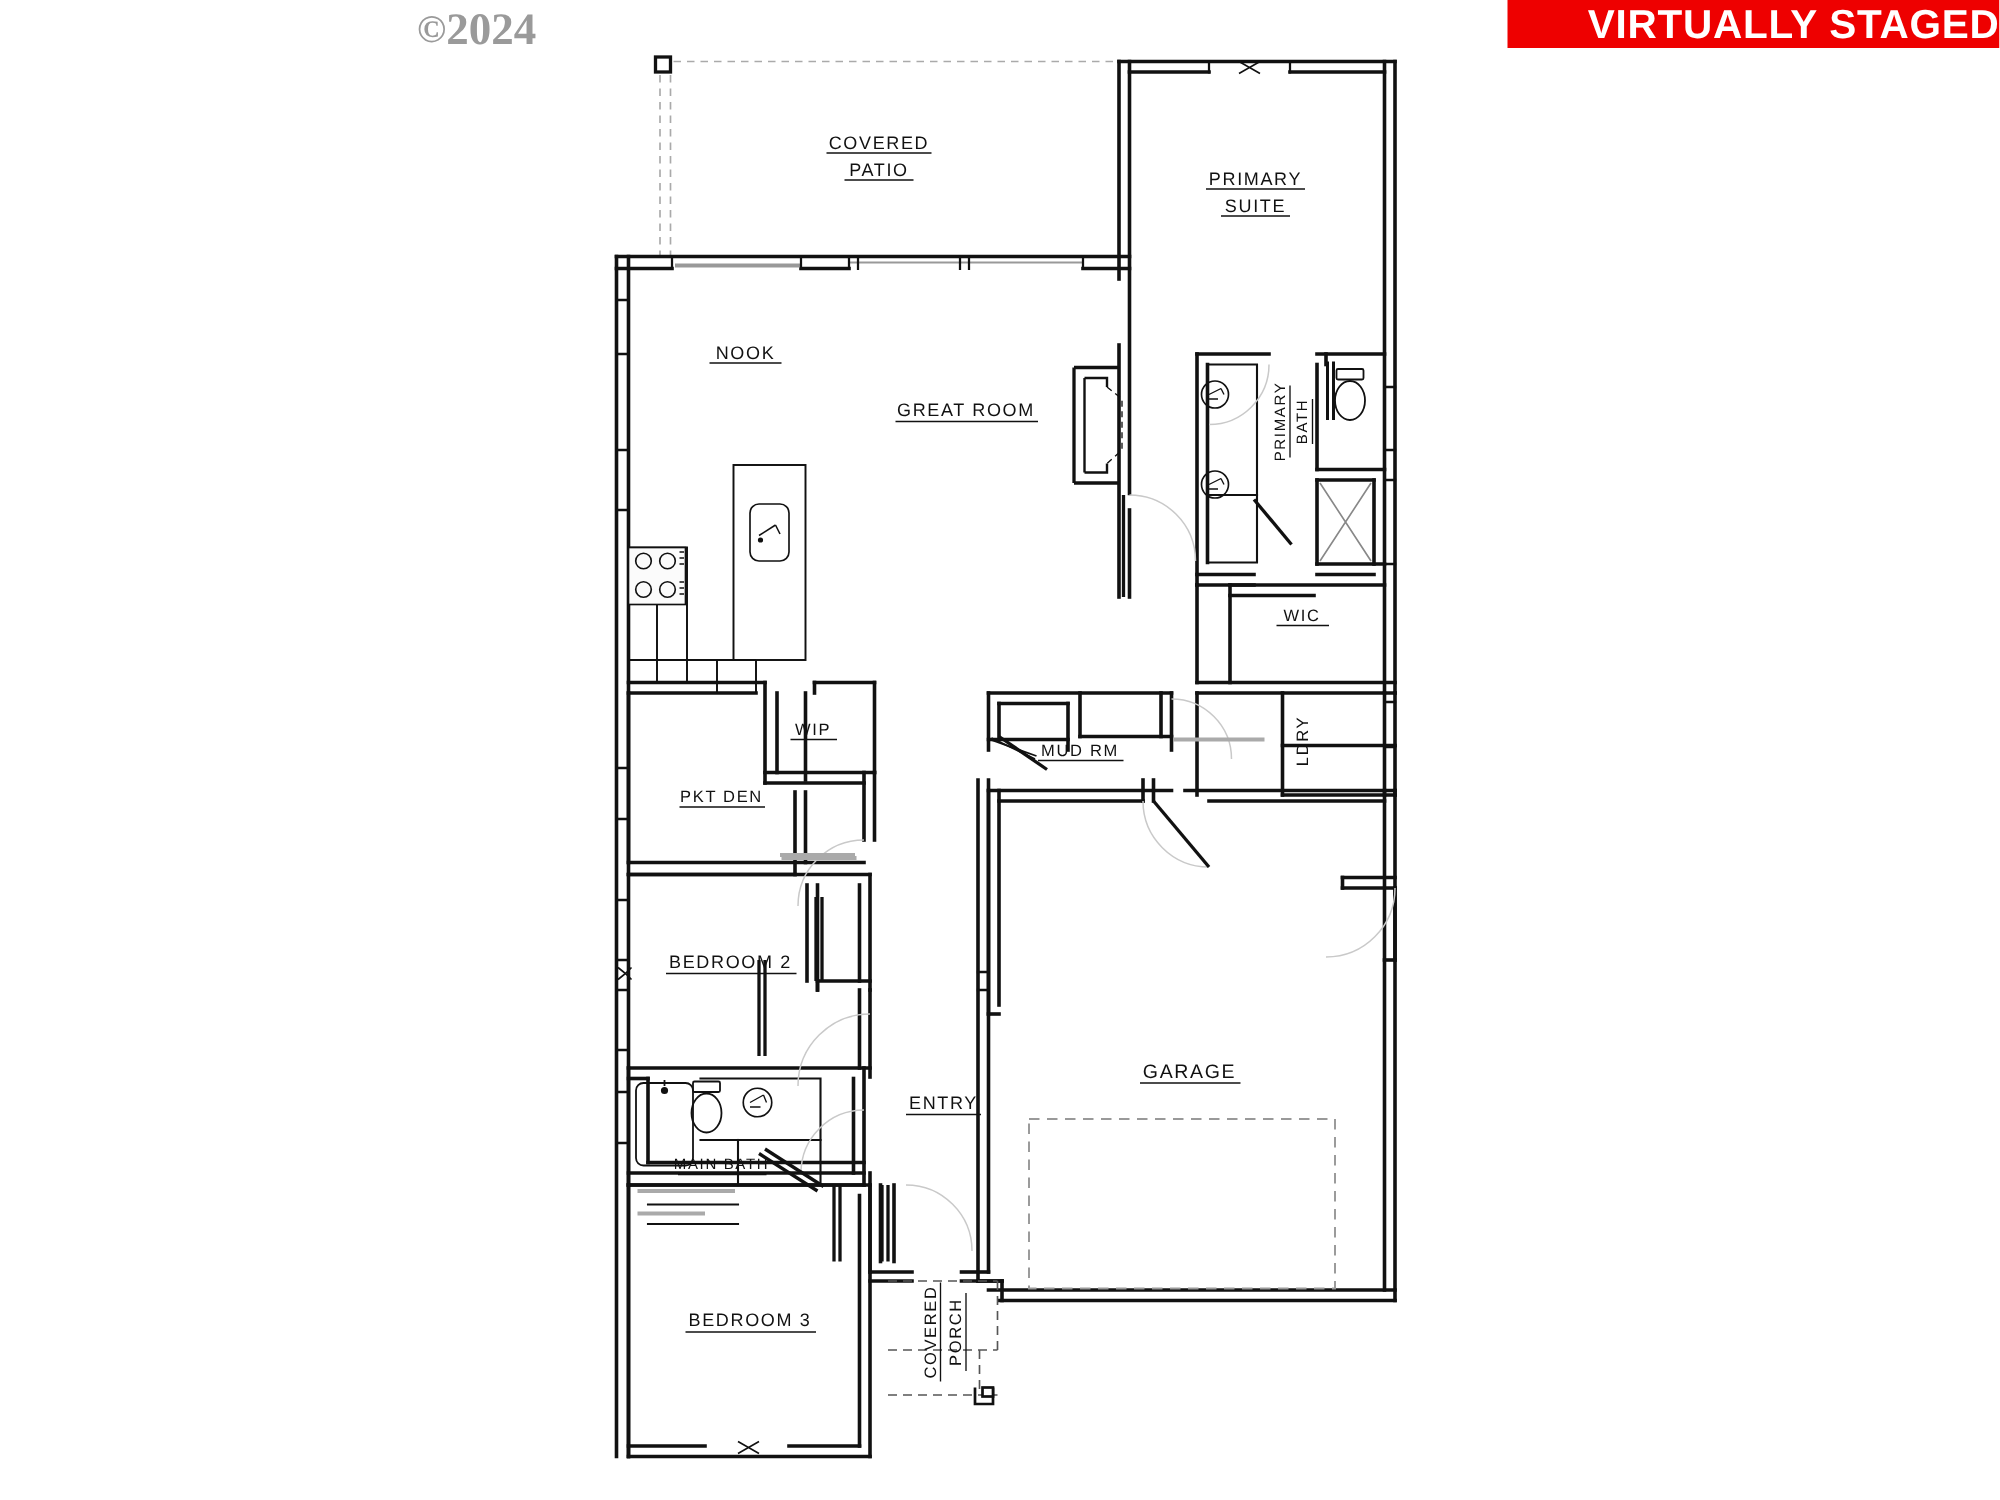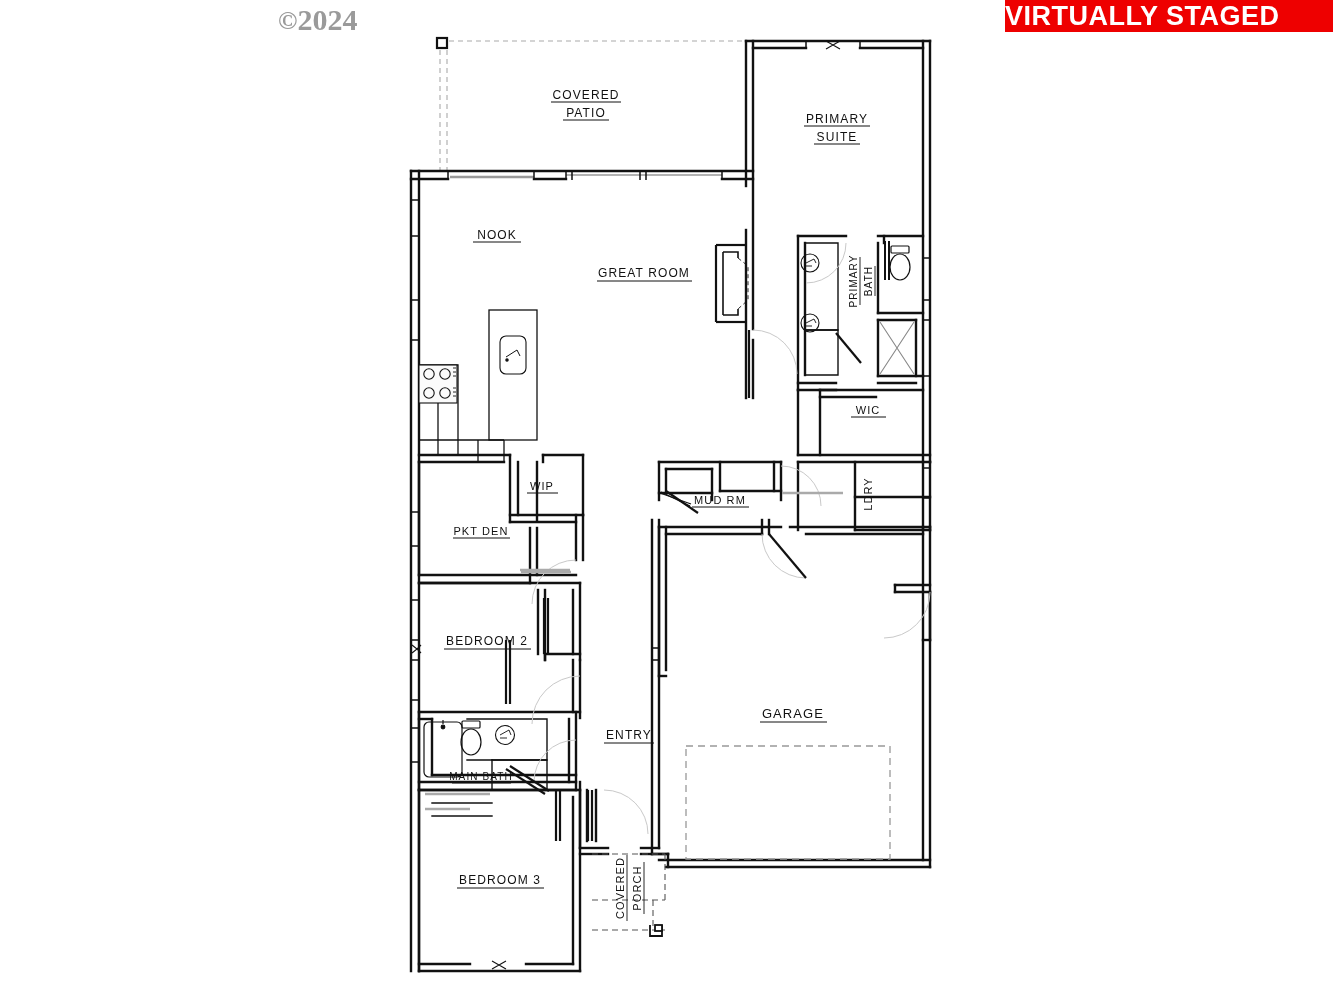--- a/index.html
+++ b/index.html
@@ -24,21 +24,21 @@
     left: 1005px;
     width: 328px;
     height: 32px;
     background: #ee0000;
     color: #ffffff;
     font-family: "Liberation Sans", sans-serif;
     font-weight: bold;
     font-size: 27px;
     letter-spacing: 0.5px;
     line-height: 32px;
-    text-align: left;
+    text-align: right;
     white-space: nowrap;
   }
   #watermark {
     position: absolute;
     top: 3px;
     left: 278px;
     color: #9a9a9a;
     font-family: "Liberation Serif", serif;
     font-weight: bold;
     font-size: 30px;

